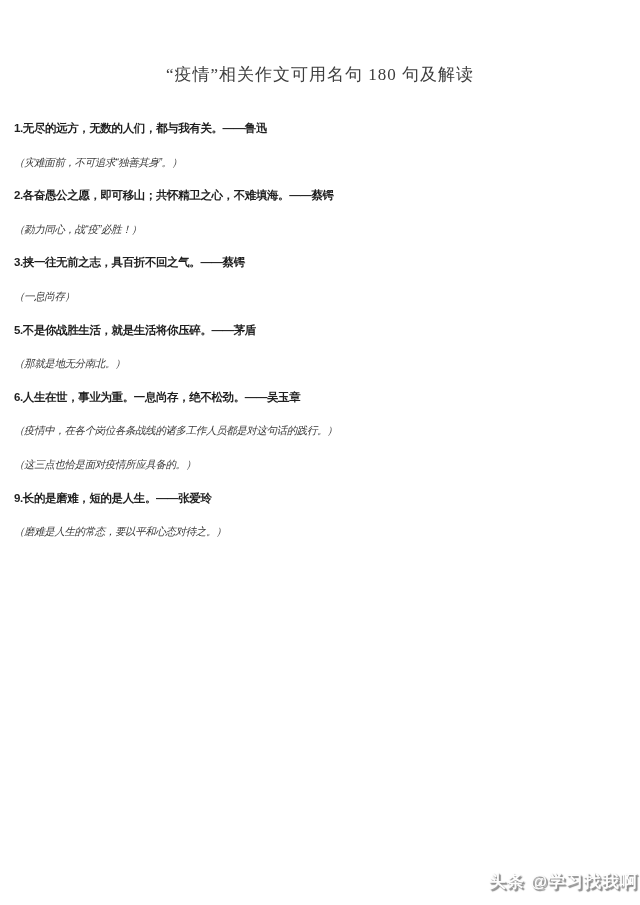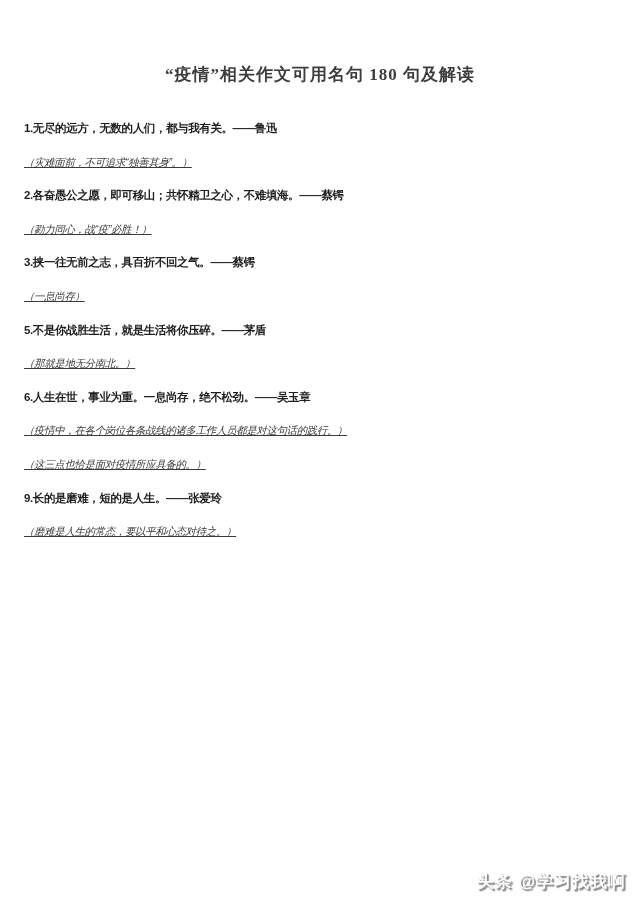--- a/index.html
+++ b/index.html
@@ -13,53 +13,52 @@
     height: 905px;
     background: #ffffff;
     overflow: hidden;
     font-family: "Liberation Sans", sans-serif;
   }
   .doc-title {
     margin: 0;
     padding-top: 64px;
     text-align: center;
     font-family: "Liberation Serif", serif;
-    font-weight: 700;
+    font-weight: 400;
     font-size: 17px;
     letter-spacing: 1px;
     color: #3d3d3d;
     line-height: 22px;
   }
   .content {
-    margin: 26px 28px 0 24px;
+    margin: 26px 28px 0 14px;
     word-break: break-all;
   }
   .content p {
     margin: 0;
     line-height: 33.6px;
   }
   .quote {
     font-family: "Liberation Sans", sans-serif;
     font-weight: 700;
     font-size: 11.5px;
     letter-spacing: -0.4px;
     color: #1f1f1f;
   }
   .note {
     font-family: "Liberation Sans", sans-serif;
     font-style: italic;
     font-weight: 400;
     font-size: 10.5px;
     letter-spacing: -0.4px;
     color: #3a3a3a;
-    text-decoration: underline;
   }
   .watermark {
     position: absolute;
-    right: 14px;
+    right: 2px;
     bottom: 12px;
     font-family: "Liberation Sans", sans-serif;
     font-weight: 700;
     font-size: 17px;
     letter-spacing: 1px;
     color: #fdfdfd;
     text-shadow: 2px 2px 1px #8c8c8c, 1px 1px 1px #a5a5a5;
   }
 </style>
 </head>

